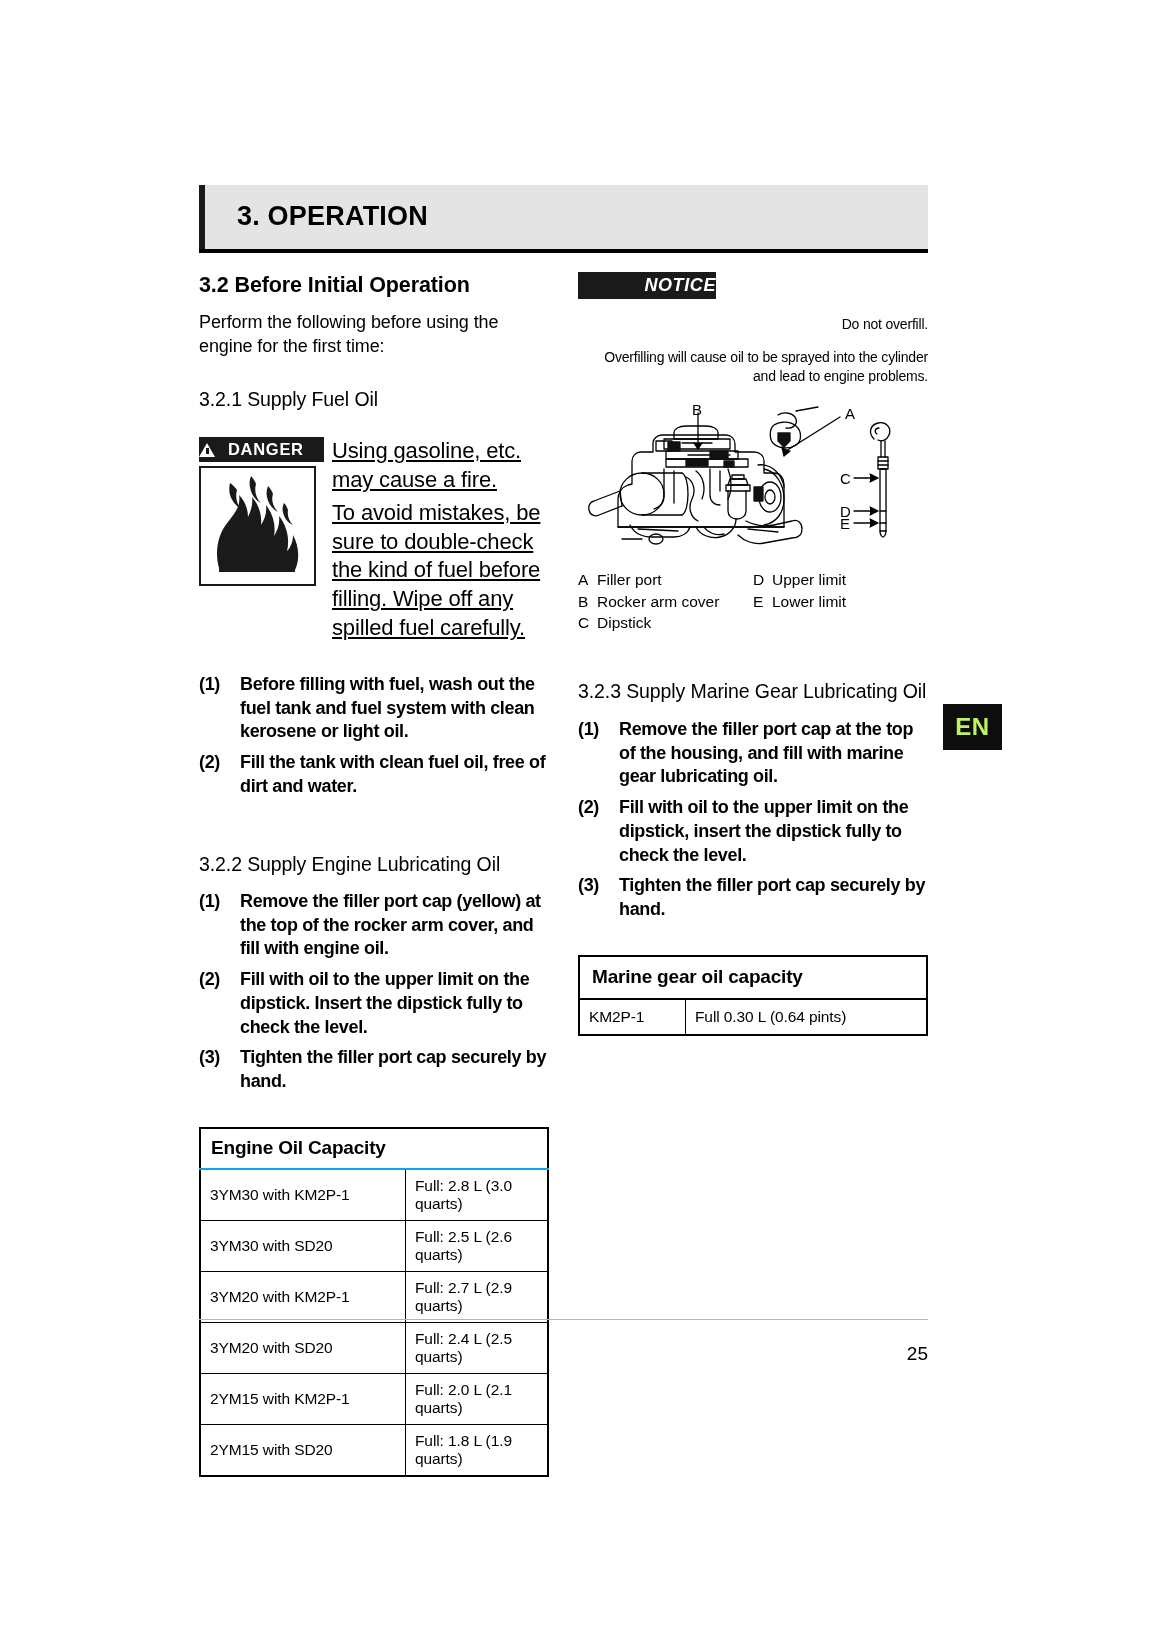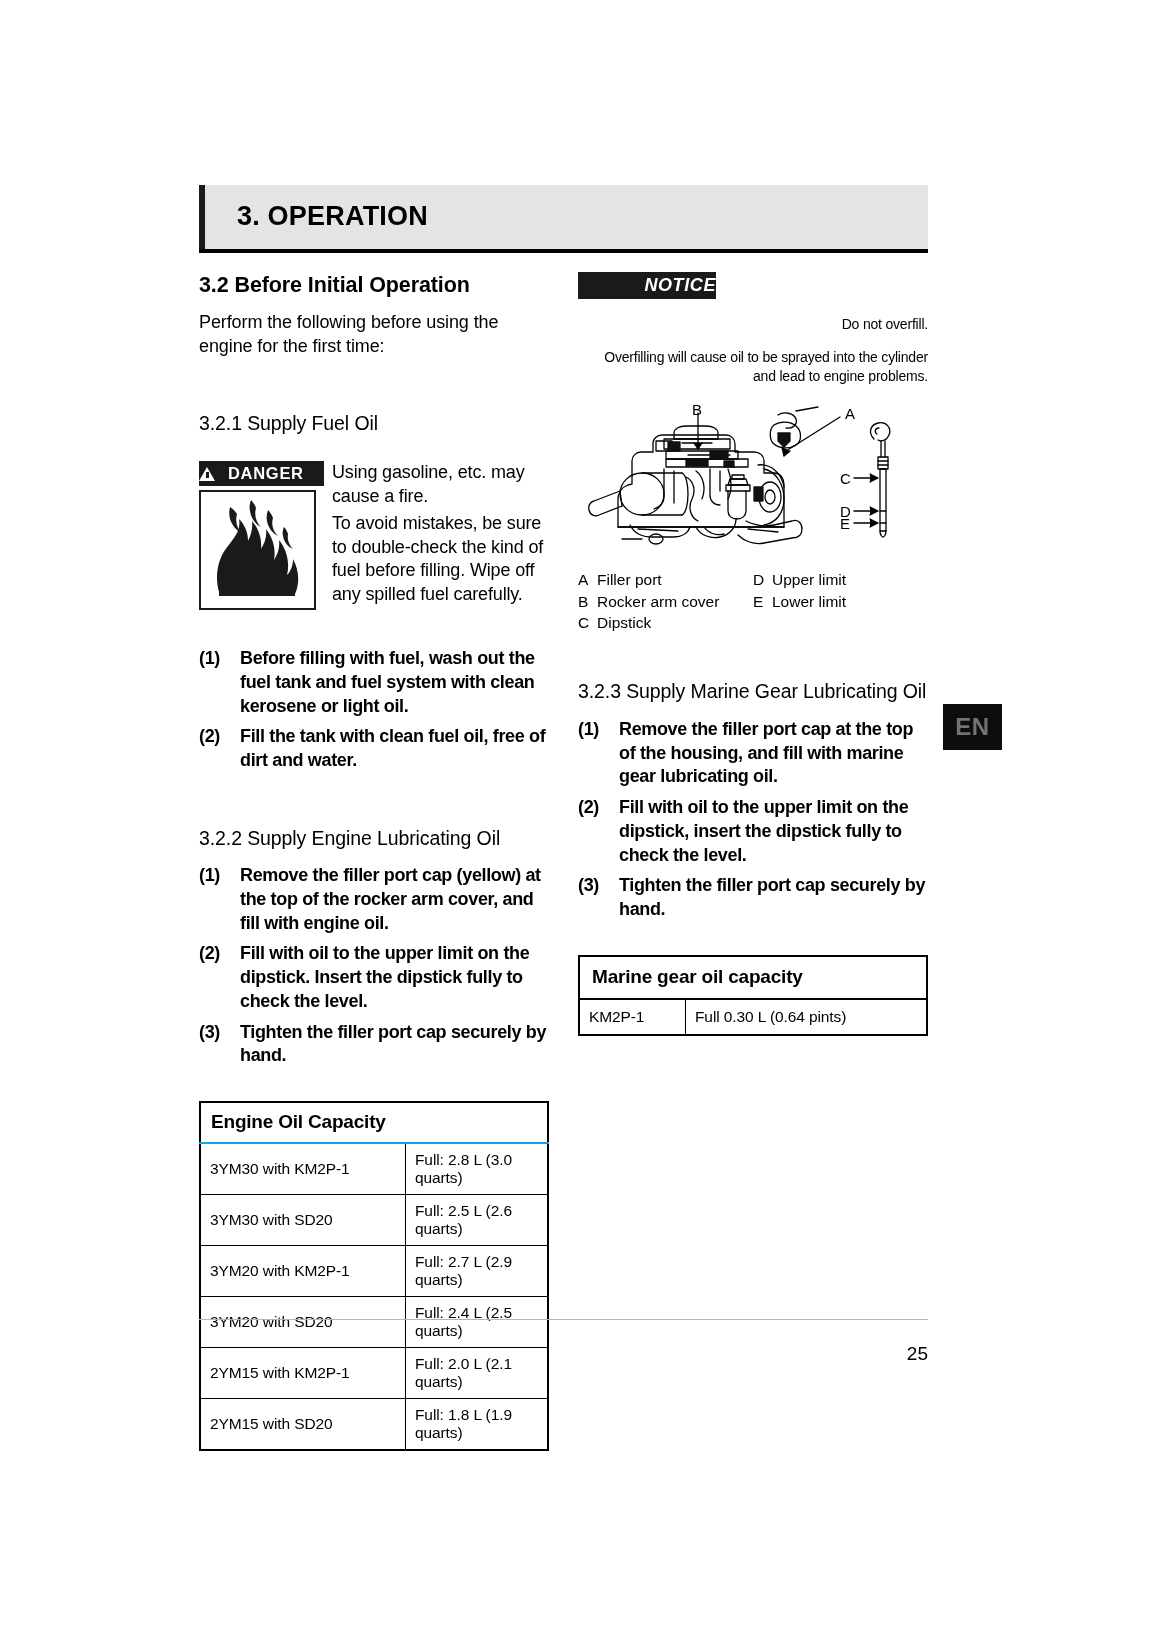--- a/index.html
+++ b/index.html
@@ -77,21 +77,21 @@
   h3.subsec {
     font-size: 19.5px;
     font-weight: normal;
     margin: 12px 0 14px 0;
     line-height: 1.25;
     letter-spacing: -0.1px;
   }
   p.body {
     font-size: 18px;
     line-height: 1.32;
-    margin: 0 0 28px 0;
+    margin: 0 0 4px 0;
     letter-spacing: -0.1px;
   }
   p.bold {
     font-size: 14px;
     font-weight: normal;
     line-height: 1.34;
     margin: 0 0 14px 0;
     letter-spacing: -0.2px;
     text-align: right;
   }
@@ -146,23 +146,24 @@
     width: 117px;
     height: 120px;
     border: 2px solid #1a1a1a;
     box-sizing: border-box;
     background: #fff;
     overflow: hidden;
   }
   .danger-pic svg { display: block; }
   .danger-text {
     margin-left: 133px;
-    font-size: 18px;
+    font-size: 22px;
     line-height: 1.31;
     letter-spacing: -0.15px;
+    text-decoration: underline;
   }
   .danger-text p { margin: 0 0 4px 0; }
 
   
   ol.numlist {
     list-style: none;
     margin: 0;
     padding: 0;
   }
   ol.numlist li {
@@ -262,21 +263,21 @@
   table.spec2 td.c1 { width: 85px; border-right: 1.5px solid #000; }
 
   
   .en-tab {
     position: absolute;
     left: 943px;
     top: 704px;
     width: 59px;
     height: 46px;
     background: #0d0d0d;
-    color: #737373;
+    color: #bef264;
     display: flex;
     align-items: center;
     justify-content: center;
     font-size: 24px;
     font-weight: bold;
     letter-spacing: 0.5px;
   }
 
   
   .footer-rule {

